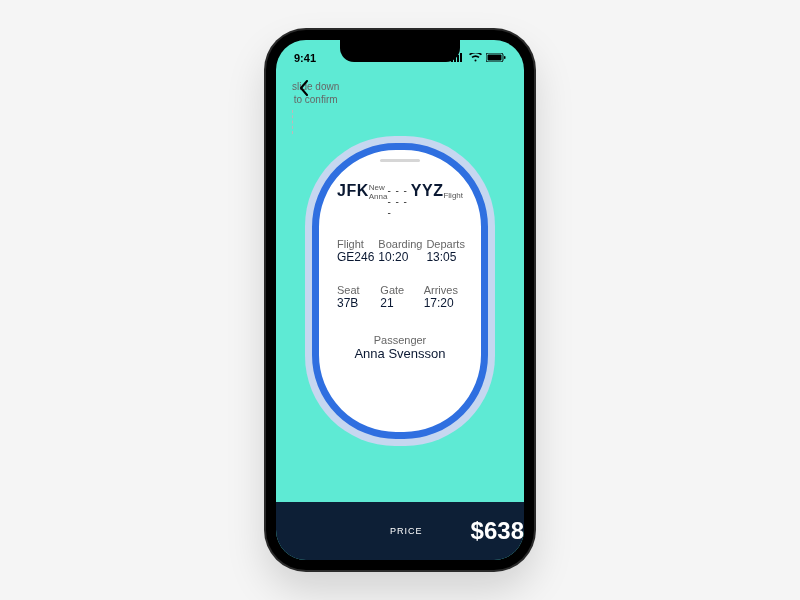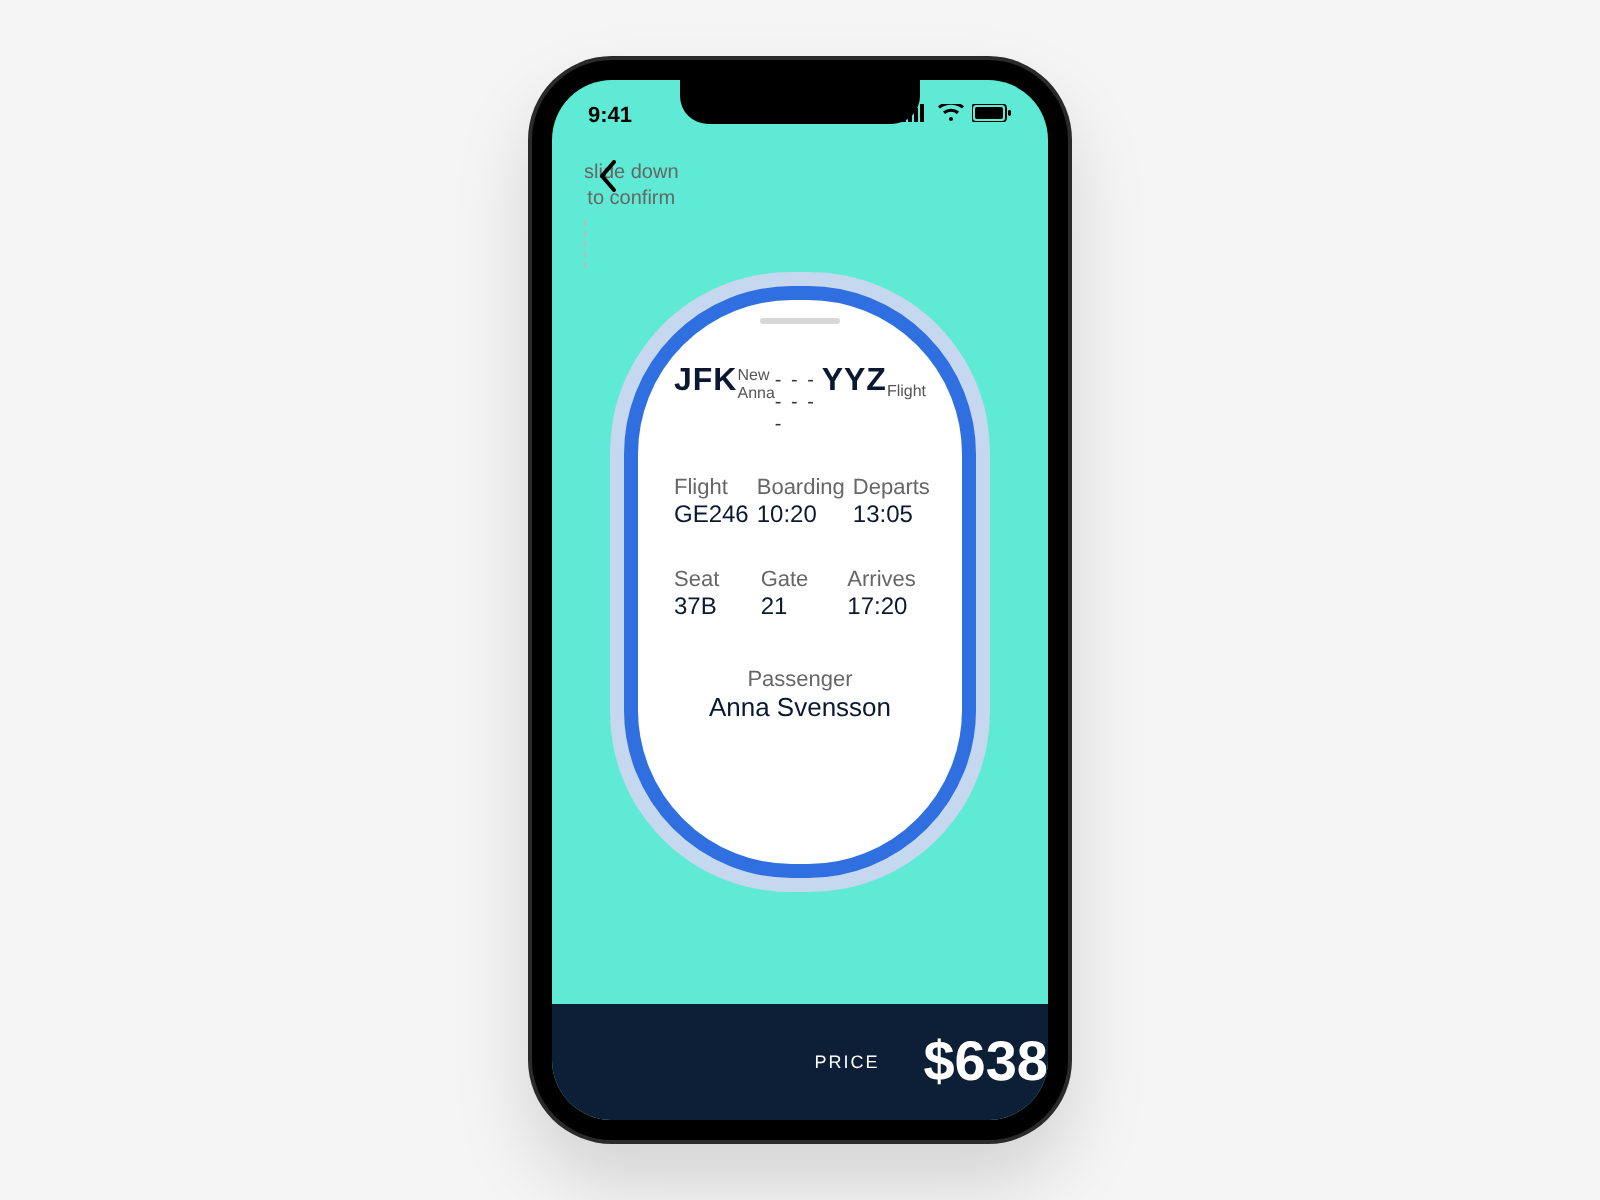--- a/index.html
+++ b/index.html
@@ -150,21 +150,21 @@
     .footer {
       height: 58px;
       background: #0d1f36;
       display: flex;
       align-items: center;
       justify-content: flex-end;
       gap: 22px;
       color: #fff;
     }
     .price-lbl { font-size: 9px; letter-spacing: 1px; }
-    .price-val { font-size: 28px; font-weight: 700; }
+    .price-val { font-size: 24px; font-weight: 700; margin-left: 26px; }
   </style>
 </head>
 <body>
 
 <div class="phone">
   <div class="notch"></div>
   <div class="screen">
 
     <div class="status-bar">
       <span>9:41</span>

